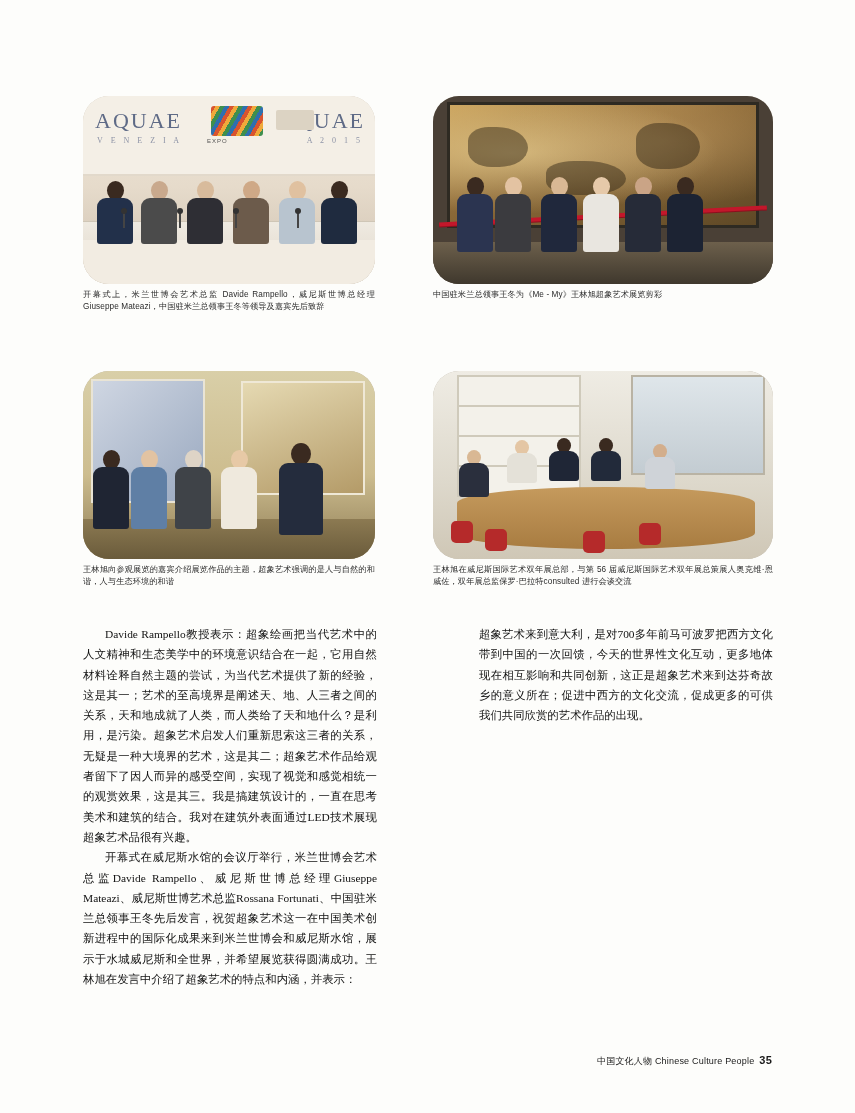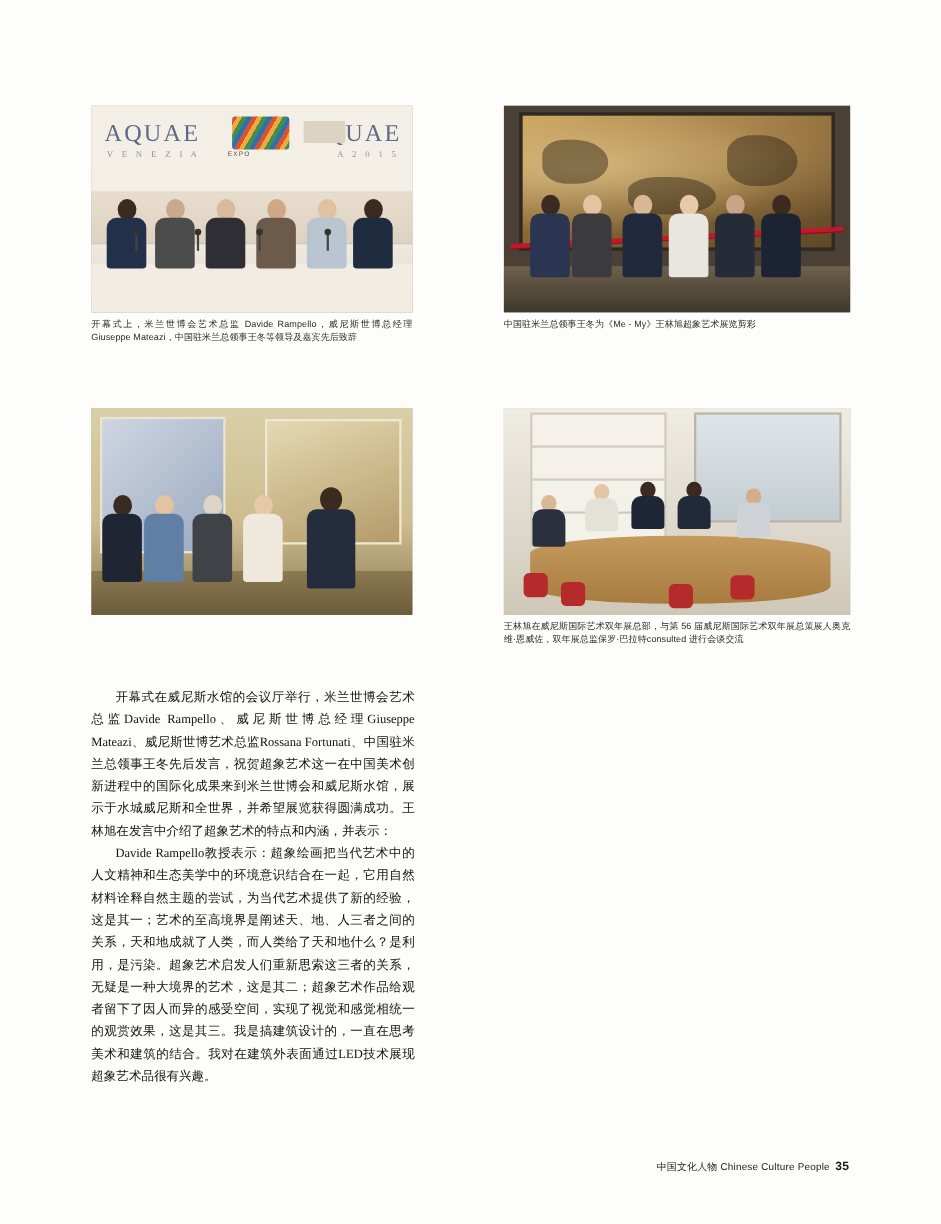--- a/index.html
+++ b/index.html
@@ -31,27 +31,28 @@
     width: 690px;
   }
   .photo-row {
     display: flex;
     justify-content: space-between;
     width: 690px;
   }
   .photo-cell {
     width: 292px;
   }
-  .photo-cell.right { width: 315px; }
+  .photo-cell.right { width: 340px; }
   .photo-frame {
     width: 100%;
     height: 188px;
     overflow: hidden;
     position: relative;
     background: #b9b2a6;
+    border-radius: 26px;
   }
   .photo-frame.tall { height: 188px; }
   .caption {
     font-family: "Liberation Sans", sans-serif;
     font-size: 8.2px;
     line-height: 12.4px;
     color: #2b2b2b;
     margin-top: 5px;
     letter-spacing: 0.1px;
     text-align: justify;
@@ -270,20 +271,21 @@
             <div class="person" style="left:138px;bottom:30px;">
               <div class="p-head" style="background:#e7c9a6;"></div>
               <div class="p-body" style="background:#efe9dd;height:62px;"></div>
             </div>
             <div class="person" style="left:196px;bottom:24px;">
               <div class="p-head" style="background:#3a2a20;width:20px;height:22px;"></div>
               <div class="p-body" style="background:#242c3d;height:72px;width:44px;"></div>
             </div>
           </div>
         </div>
+        <div class="caption">王林旭向参观展览的嘉宾介绍展览作品的主题，超象艺术强调的是人与自然的和谐，人与生态环境的和谐</div>
       </div>
 
       <div class="photo-cell right">
         <div class="photo-frame tall">
           <div class="scene">
             <div class="p4-bg"></div>
             <div class="p4-shelf">
               <i style="top:28px;"></i>
                 <i style="top:58px;"></i>
                 <i style="top:88px;"></i>
@@ -316,24 +318,25 @@
             </div>
           </div>
         </div>
         <div class="caption">王林旭在威尼斯国际艺术双年展总部，与第 56 届威尼斯国际艺术双年展总策展人奥克维·恩威佐，双年展总监保罗·巴拉特consulted 进行会谈交流</div>
       </div>
     </div>
   </div>
 
   <div class="columns">
     <div class="col">
+      <p class="indent">Davide Rampello教授表示：超象绘画把当代艺术中的人文精神和生态美学中的环境意识结合在一起，它用自然材料诠释自然主题的尝试，为当代艺术提供了新的经验，这是其一；艺术的至高境界是阐述天、地、人三者之间的关系，天和地成就了人类，而人类给了天和地什么？是利用，是污染。超象艺术启发人们重新思索这三者的关系，无疑是一种大境界的艺术，这是其二；超象艺术作品给观者留下了因人而异的感受空间，实现了视觉和感觉相统一的观赏效果，这是其三。我是搞建筑设计的，一直在思考美术和建筑的结合。我对在建筑外表面通过LED技术展现超象艺术品很有兴趣。</p>
       <p class="indent">开幕式在威尼斯水馆的会议厅举行，米兰世博会艺术总监Davide Rampello、威尼斯世博总经理Giuseppe Mateazi、威尼斯世博艺术总监Rossana Fortunati、中国驻米兰总领事王冬先后发言，祝贺超象艺术这一在中国美术创新进程中的国际化成果来到米兰世博会和威尼斯水馆，展示于水城威尼斯和全世界，并希望展览获得圆满成功。王林旭在发言中介绍了超象艺术的特点和内涵，并表示：</p>
-      <p class="indent">Davide Rampello教授表示：超象绘画把当代艺术中的人文精神和生态美学中的环境意识结合在一起，它用自然材料诠释自然主题的尝试，为当代艺术提供了新的经验，这是其一；艺术的至高境界是阐述天、地、人三者之间的关系，天和地成就了人类，而人类给了天和地什么？是利用，是污染。超象艺术启发人们重新思索这三者的关系，无疑是一种大境界的艺术，这是其二；超象艺术作品给观者留下了因人而异的感受空间，实现了视觉和感觉相统一的观赏效果，这是其三。我是搞建筑设计的，一直在思考美术和建筑的结合。我对在建筑外表面通过LED技术展现超象艺术品很有兴趣。</p>
     </div>
     <div class="col">
+      <p>超象艺术来到意大利，是对700多年前马可波罗把西方文化带到中国的一次回馈，今天的世界性文化互动，更多地体现在相互影响和共同创新，这正是超象艺术来到达芬奇故乡的意义所在；促进中西方的文化交流，促成更多的可供我们共同欣赏的艺术作品的出现。</p>
     </div>
   </div>
 
   <div class="footer">
     <span>中国文化人物 Chinese Culture People</span><span class="pg">35</span>
   </div>
 
 </div>
 
 </body></html>

